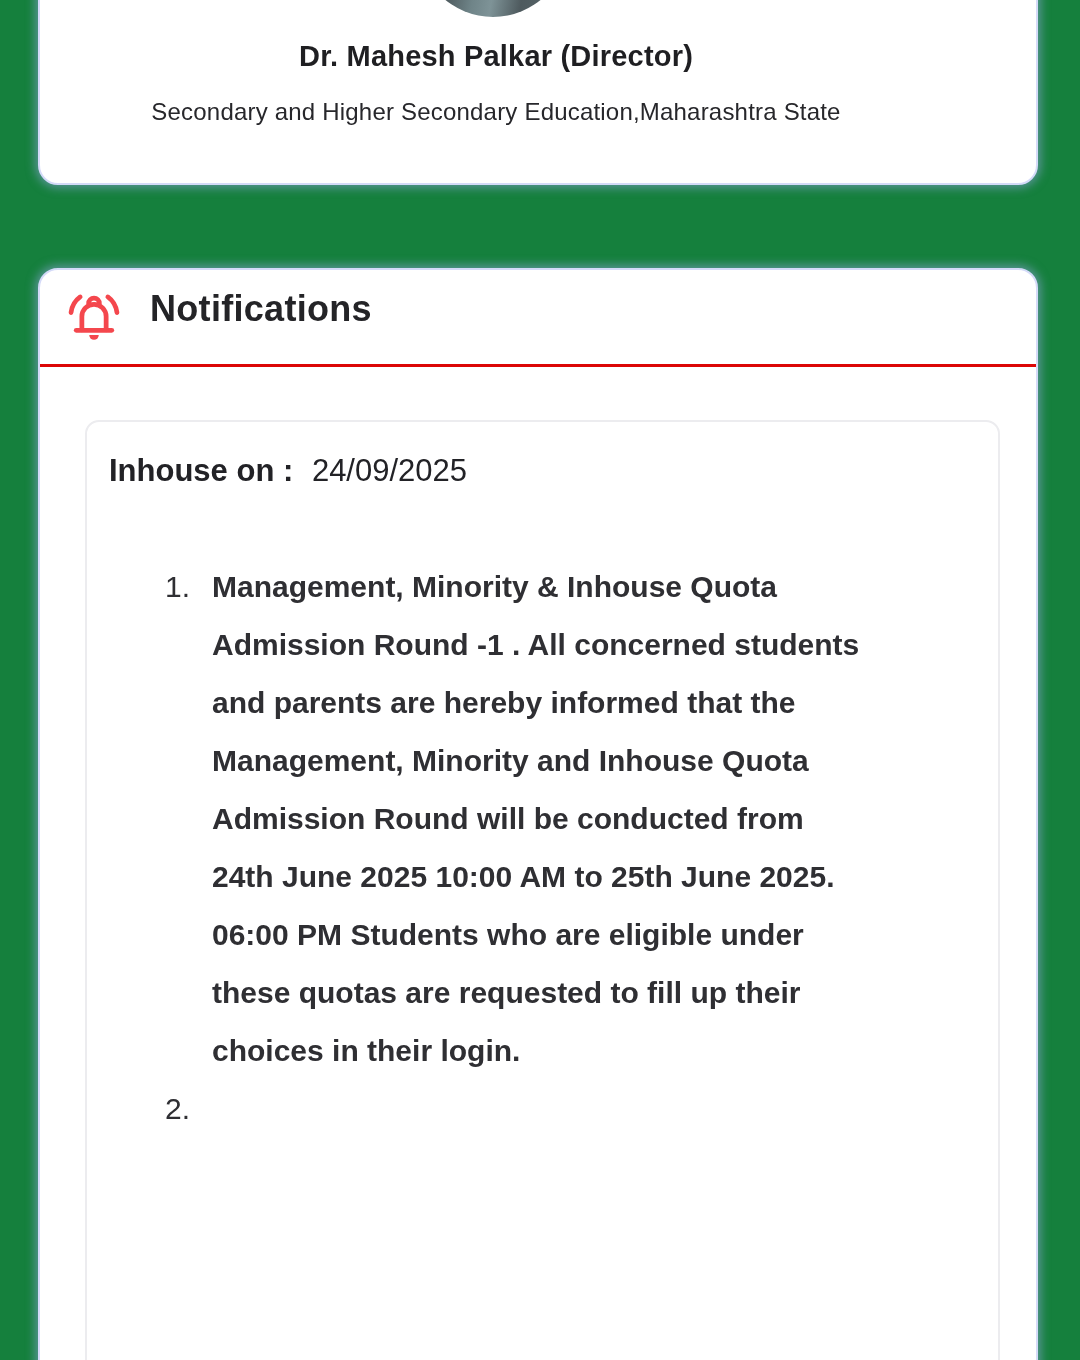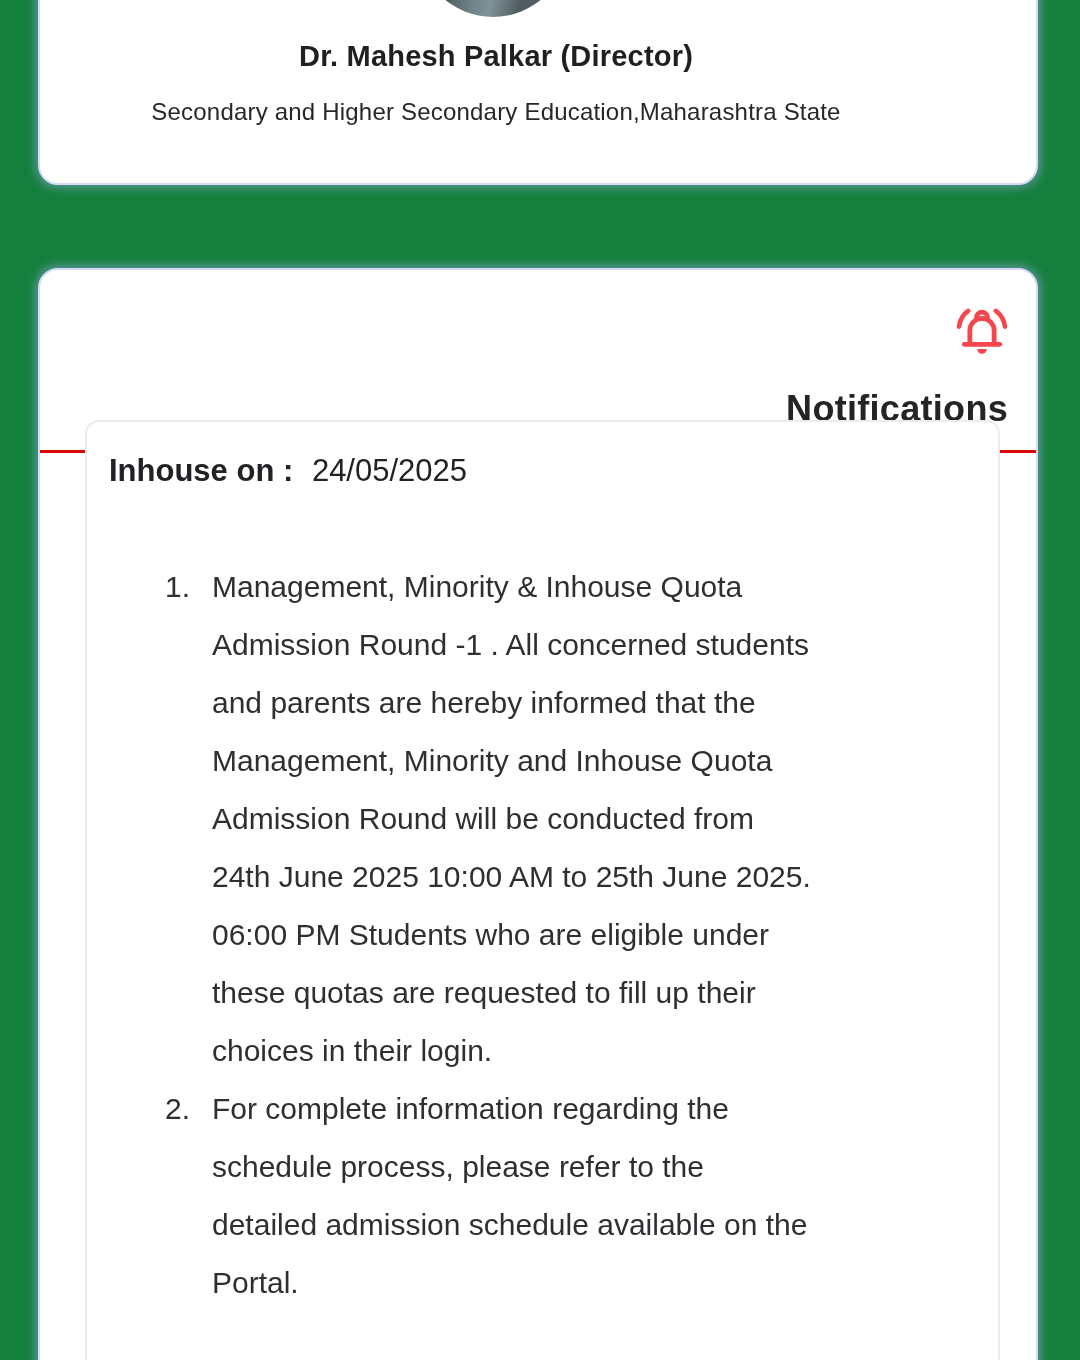--- a/index.html
+++ b/index.html
@@ -60,25 +60,24 @@
   }
   
   .notif-card {
     left: 38px;
     top: 268px;
     width: 1000px;
     height: 1210px;
   }
   .notif-header {
     display: flex;
-    align-items: flex-end;
+    align-items: flex-start;
     gap: 30px;
-    padding: 32px 28px 20px 28px;
+    padding: 18px 28px 20px 28px;
     border-bottom: 3px solid var(--divider-red, #dc0606);
-    flex-direction: column;
   }
   .bell-icon {
     width: 52px;
     height: 56px;
     flex: none;
     color: var(--bell-red, #f4474d);
   }
   .notif-title {
     font-size: 36px;
     font-weight: 700;
@@ -118,20 +117,21 @@
   }
   .notice-item .num {
     flex: none;
     width: 47px;
     margin-left: 56px;
     text-align: left;
   }
   .notice-item .item-text {
     white-space: pre-line;
     max-width: 775px;
+    font-weight: bold;
   }
 </style>
 </head>
 <body>
 
 <div class="page">
 
   <section class="card profile-card">
     <div class="avatar"></div>
     <div class="profile-name">Dr. Mahesh Palkar (Director)</div>
@@ -153,40 +153,36 @@
         <path d="M9.5 47.5 H 50.5" stroke="currentColor" stroke-width="5.5" stroke-linecap="round"></path>
 
         <path d="M24.5 53 A 5.5 5.5 0 0 0 35.5 53 Z" fill="currentColor"></path>
       </svg>
       <div class="notif-title">Notifications</div>
     </div>
 
     <div class="notice-box">
       <div class="publish-row">
         <span class="publish-label">Inhouse on :</span>
-        <span class="publish-date">24/05/2025</span>
+        <span class="publish-date">24/09/2025</span>
       </div>
 
       <ol class="notice-list">
         <li class="notice-item">
           <span class="num">1.</span>
           <span class="item-text">Management, Minority &amp; Inhouse Quota
 Admission Round -1 . All concerned students
 and parents are hereby informed that the
 Management, Minority and Inhouse Quota
 Admission Round will be conducted from
 24th June 2025 10:00 AM to 25th June 2025.
 06:00 PM Students who are eligible under
 these quotas are requested to fill up their
 choices in their login.</span>
         </li>
         <li class="notice-item">
           <span class="num">2.</span>
-          <span class="item-text">For complete information regarding the
-schedule process, please refer to the
-detailed admission schedule available on the
-Portal.</span>
         </li>
       </ol>
     </div>
   </section>
 
 </div>
 
 </body></html>

